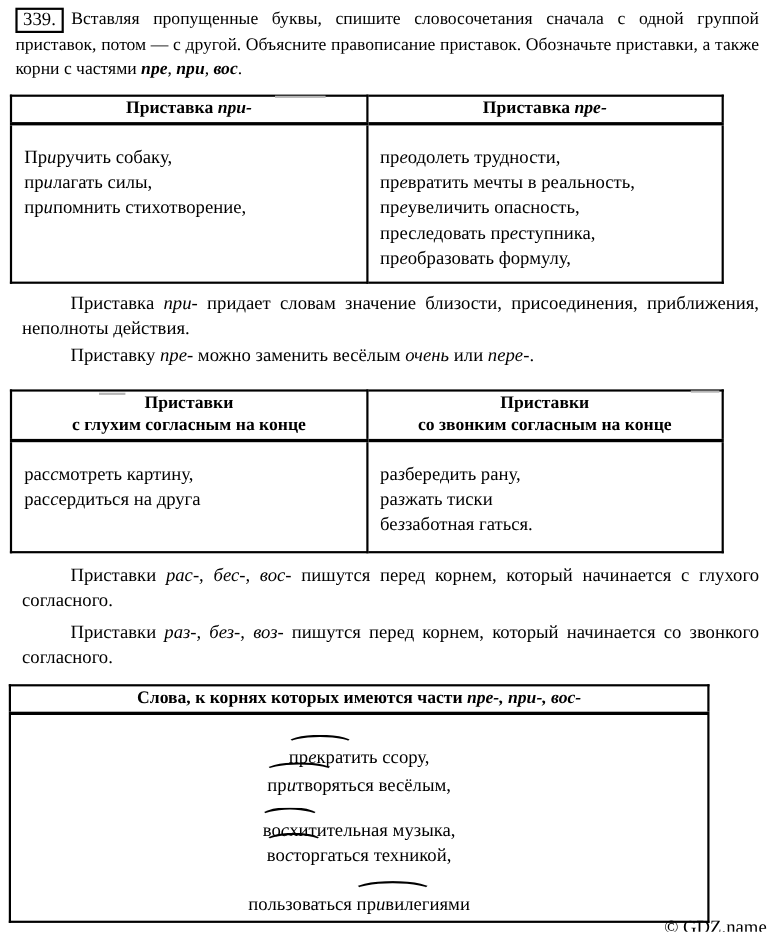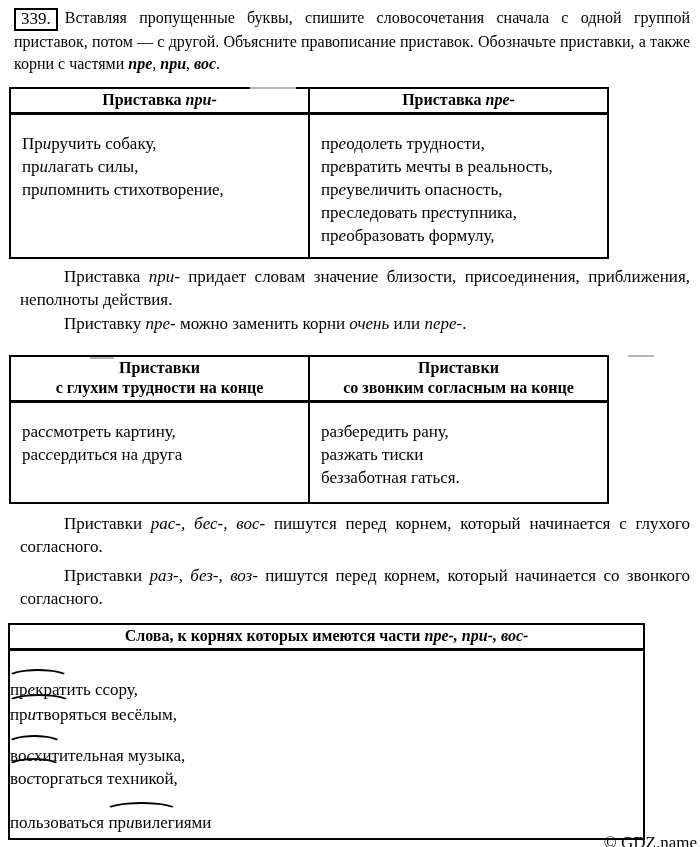--- a/index.html
+++ b/index.html
@@ -18,21 +18,21 @@
   .num-box {
     display:inline-block; border:2px solid #000; font-weight:normal;
     font-size:17px; line-height:18px; padding:0 5px 1px 5px; margin-right:7px;
     vertical-align:-1px;
   }
   .bi { font-weight:bold; font-style:italic; }
   .it { font-style:italic; }
 
   
   table.tbl {
-    border-collapse:collapse; margin-left:9px; width:600px;
+    border-collapse:collapse; margin-left:9px; width:649px;
     table-layout:fixed;
   }
   .tbl th, .tbl td { border:2px solid #000; }
   .tbl th {
     font-weight:bold; font-size:16px; line-height:20px;
     text-align:center; padding:1px 4px 2px 4px; border-bottom-width:3px;
   }
   .tbl td {
     vertical-align:top; font-size:17px; line-height:23px;
     padding:17px 8px 10px 11px;
@@ -48,21 +48,21 @@
     margin:6px 10px 0 20px; font-size:17px; line-height:23px;
     text-align:justify; text-indent:44px;
   }
   #para2 { margin-top:1px; }
   #para3 { margin-top:8px; }
 
   
   #table3 { margin-top:13px; width:637px; margin-left:8px; }
   #table3 td { height:190px; padding:0; }
   .t3-item {
-    display:block; font-size:17px; line-height:23px;
+    display:block; text-align:center; font-size:17px; line-height:23px;
   }
   .t3-i1 { margin-top:27px; }
   .t3-i2 { margin-top:2px; }
   .t3-i3 { margin-top:18px; }
   .t3-i4 { }
   .t3-i5 { margin-top:21px; }
   .arc { position:relative; display:inline-block; }
   .arc::before {
     content:""; position:absolute; left:-3px; right:-3px;
     top:-9px; height:13px;
@@ -108,28 +108,28 @@
         <span class="phrase"><span>пр</span><span class="it">е</span><span>вратить мечты в реальность,</span></span>
         <span class="phrase"><span>пр</span><span class="it">е</span><span>увеличить опасность,</span></span>
         <span class="phrase"><span>преследовать пр</span><span class="it">е</span><span>ступника,</span></span>
         <span class="phrase"><span>пр</span><span class="it">е</span><span>образовать формулу,</span></span>
       </td>
     </tr>
   </tbody>
     </table>
 
   <p class="para" id="para1"><span>Приставка </span><span class="it">при-</span><span> придает словам значение близости, присоединения, приближения, неполноты действия.</span></p>
-  <p class="para" id="para2"><span>Приставку </span><span class="it">пре-</span><span> можно заменить корни </span><span class="it">очень</span><span> или </span><span class="it">пере-</span><span>.</span></p>
+  <p class="para" id="para2"><span>Приставку </span><span class="it">пре-</span><span> можно заменить весёлым </span><span class="it">очень</span><span> или </span><span class="it">пере-</span><span>.</span></p>
 
   <table class="tbl" id="table2">
     <tbody>
         <tr>
       <th>
             <span class="phrase">Приставки</span>
-            <span class="phrase">с глухим трудности на конце</span>
+            <span class="phrase">с глухим согласным на конце</span>
           </th>
       <th>
             <span class="phrase">Приставки</span>
             <span class="phrase">со звонким согласным на конце</span>
           </th>
     </tr>
     <tr>
       <td>
         <span class="phrase"><span>рас</span><span class="it">с</span><span>мотреть картину,</span></span>
         <span class="phrase"><span>рас</span><span class="it">с</span><span>ердиться на друга</span></span>

